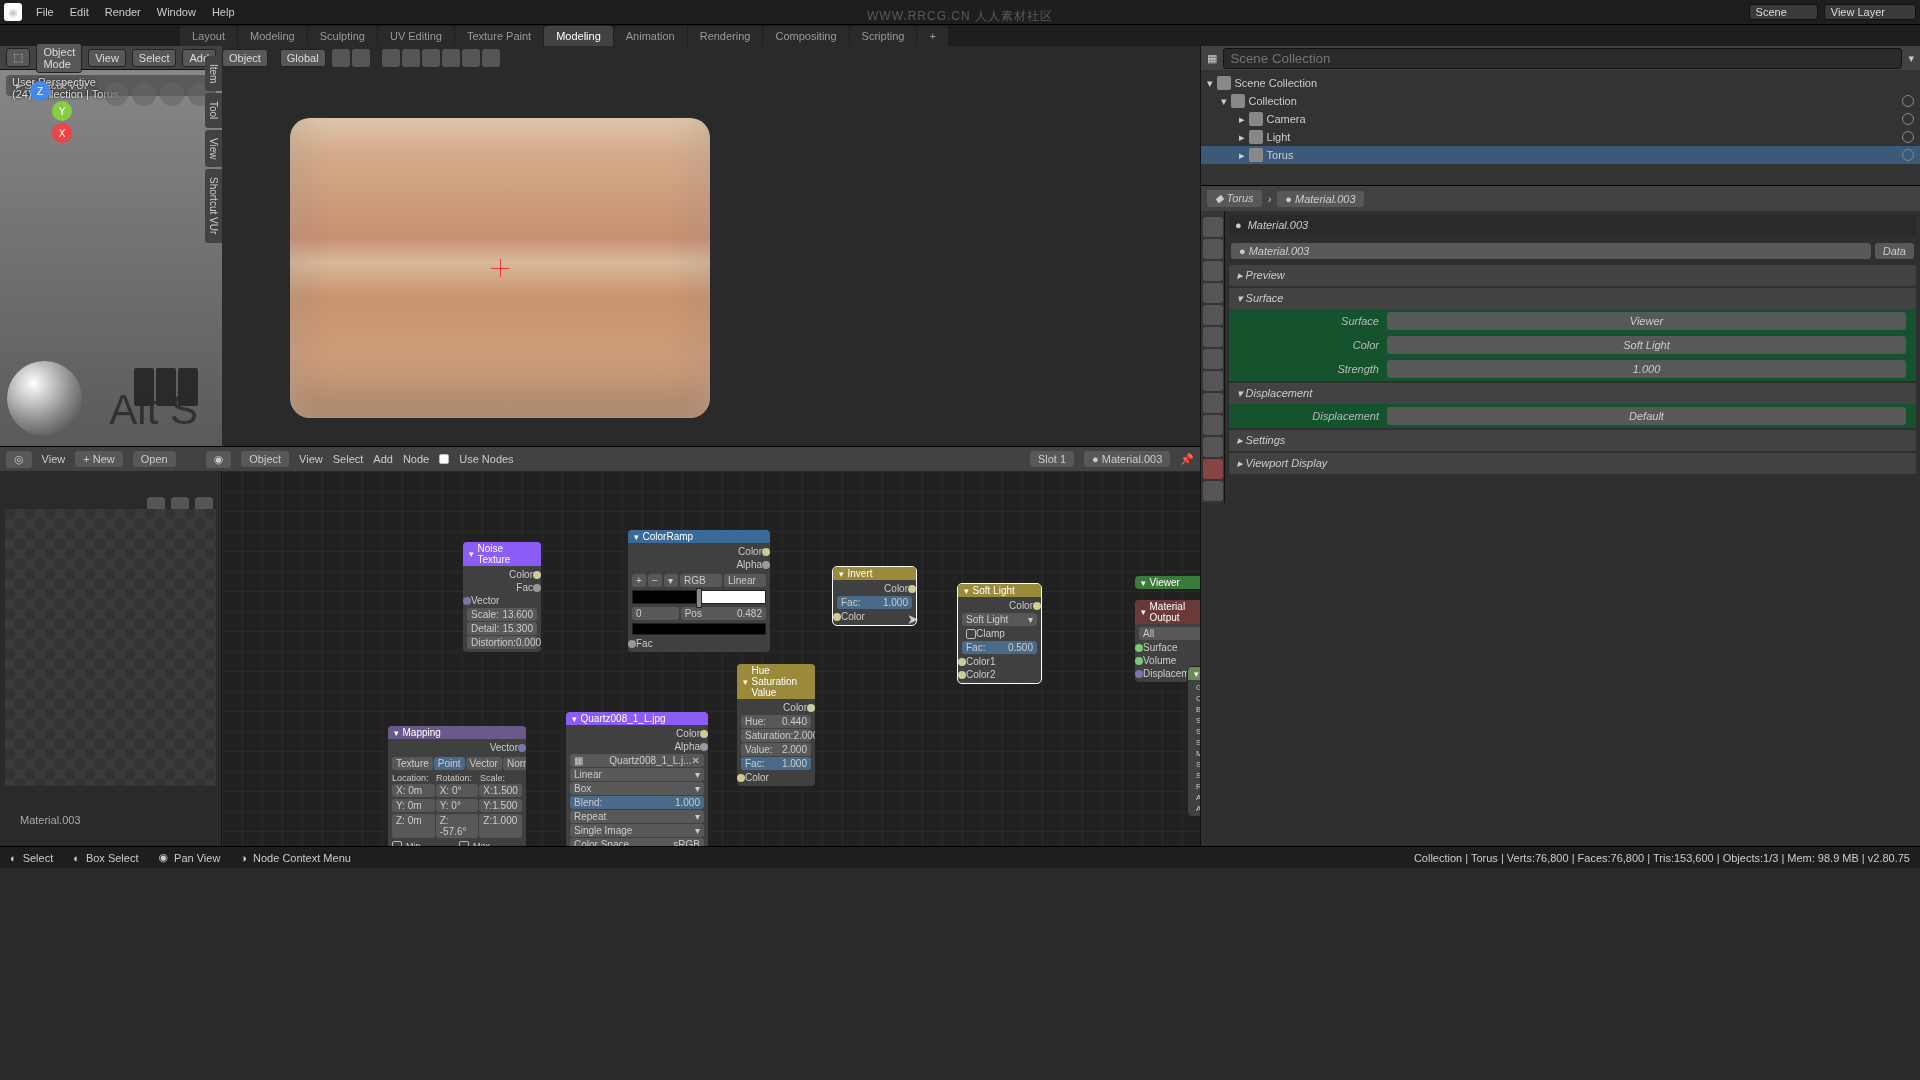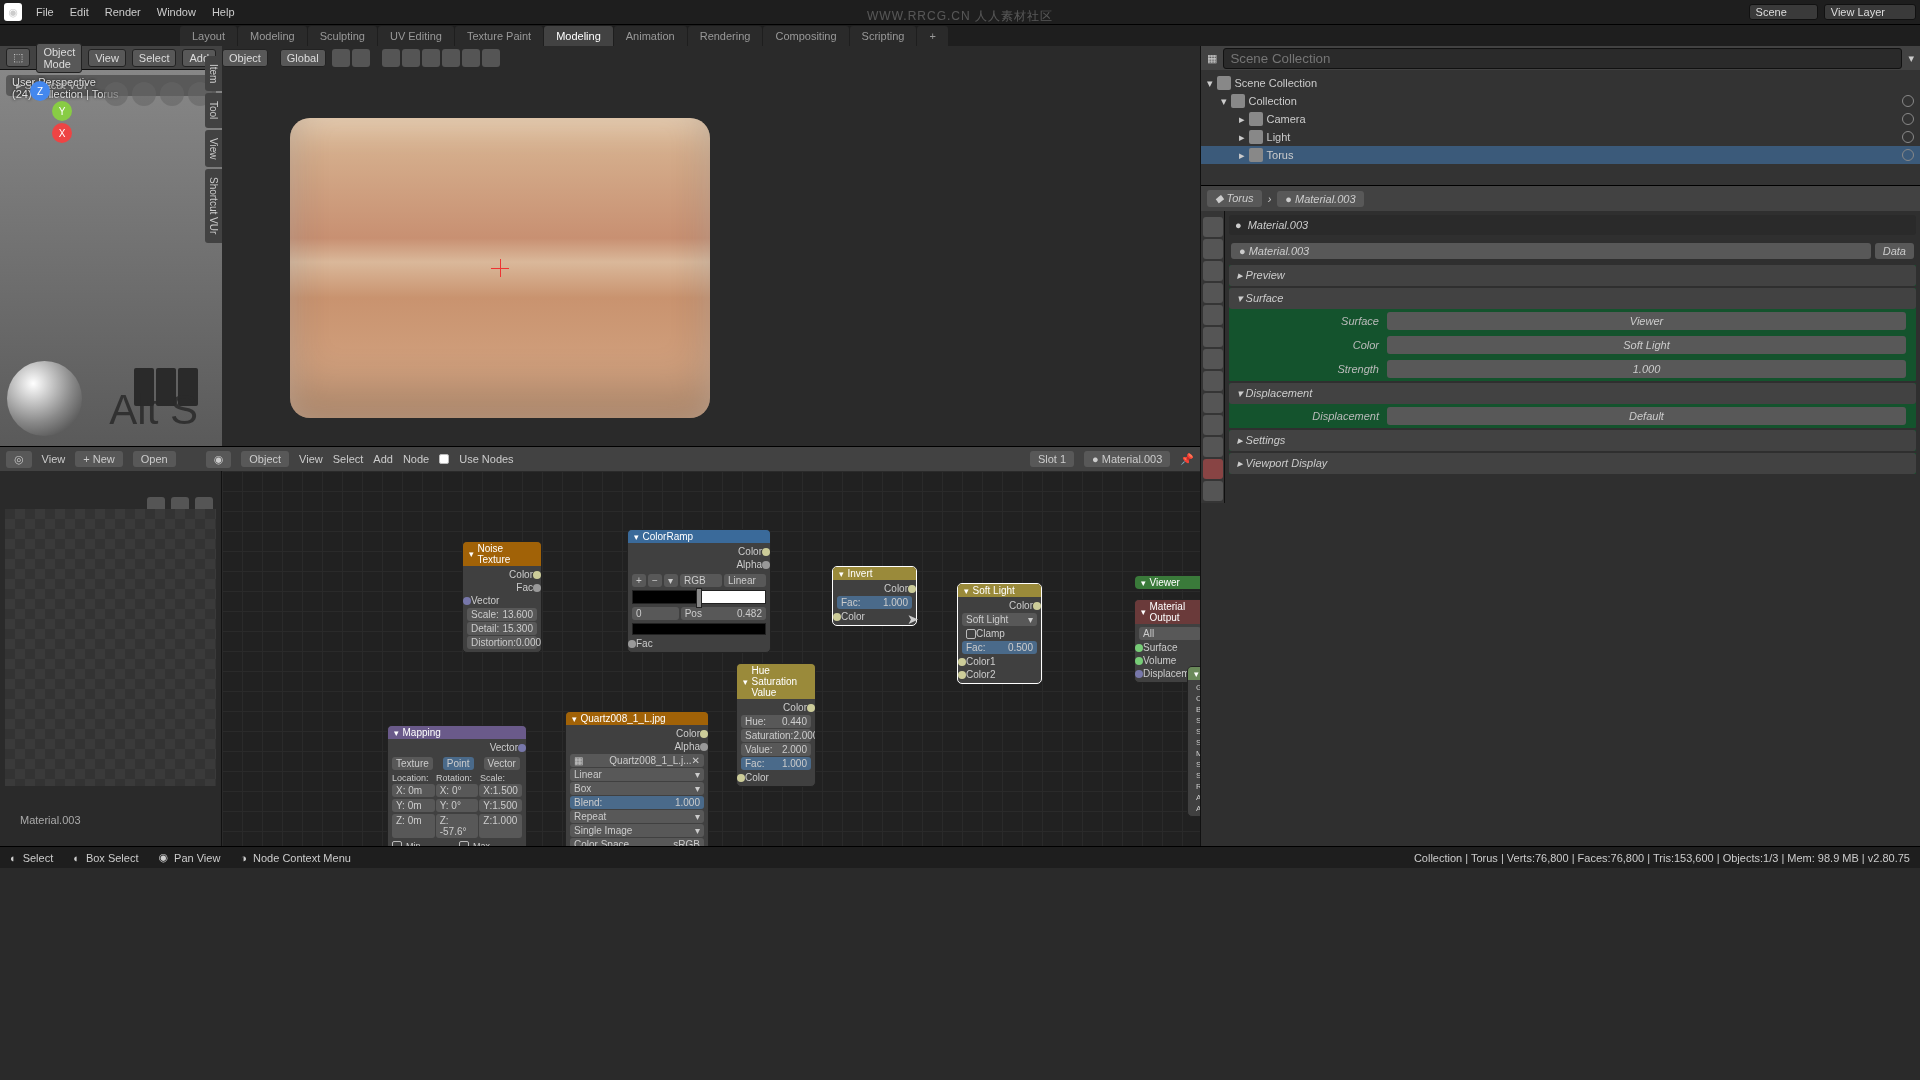--- a/index.html
+++ b/index.html
@@ -88,21 +88,21 @@
 .node .nr .l { flex:1; }
 .node .nr .r { text-align:right; flex:1; }
 .node .nr .sock { width:8px; height:8px; border-radius:50%; background:#aaa; position:absolute; }
 .node .nr .sock.out { right:-4px; }
 .node .nr .sock.in { left:-4px; }
 .node .nr .sock.y { background:#cc9; }
 .node .nr .sock.g { background:#999; }
 .node .field { background:#585858; border-radius:3px; padding:1px 4px; margin:1px 0; display:flex; }
 .node .field.blue { background:#4a6a8a; }
 .node .field span:first-child { flex:1; }
-.nh.tex { background:#a16207; }
+.nh.tex { background:#8b5cf6; }
 .nh.conv { background:#3a6a9a; }
 .nh.col { background:#9a8a3a; }
 .nh.mix { background:#6a8a5a; }
 .nh.out { background:#6a3a3a; }
 .nh.vec { background:#6a5a8a; }
 .nh.view { background:#3a7a3a; }
 .node.sel { border:1px solid #fff; }
 
 svg.wires { position:absolute; inset:0; pointer-events:none; }
 
@@ -587,21 +587,21 @@
         </div>
       </div>
 
       <div class="node" style="left:125px;top:254px;width:140px;margin-left:40px;">
         <div class="nh vec">Mapping</div>
         <div class="nb">
           <div class="nr">
               <span class="r">Vector</span>
               <span class="sock out" style="background:#77a"></span>
             </div>
-          <div style="display:flex;gap:10px;margin:2px 0;">
+          <div style="display:flex;gap:1px;margin:2px 0;">
             <span class="field" style="flex:1;text-align:center">Texture</span>
             <span class="field blue" style="flex:1;text-align:left">Point</span>
             <span class="field" style="flex:1;text-align:center">Vector</span>
             <span class="field" style="flex:1;text-align:center">Normal</span>
           </div>
           <div style="display:flex;gap:2px;font-size:9px;">
               <span style="flex:1">Location:</span>
               <span style="flex:1">Rotation:</span>
               <span style="flex:1">Scale:</span>
             </div>

